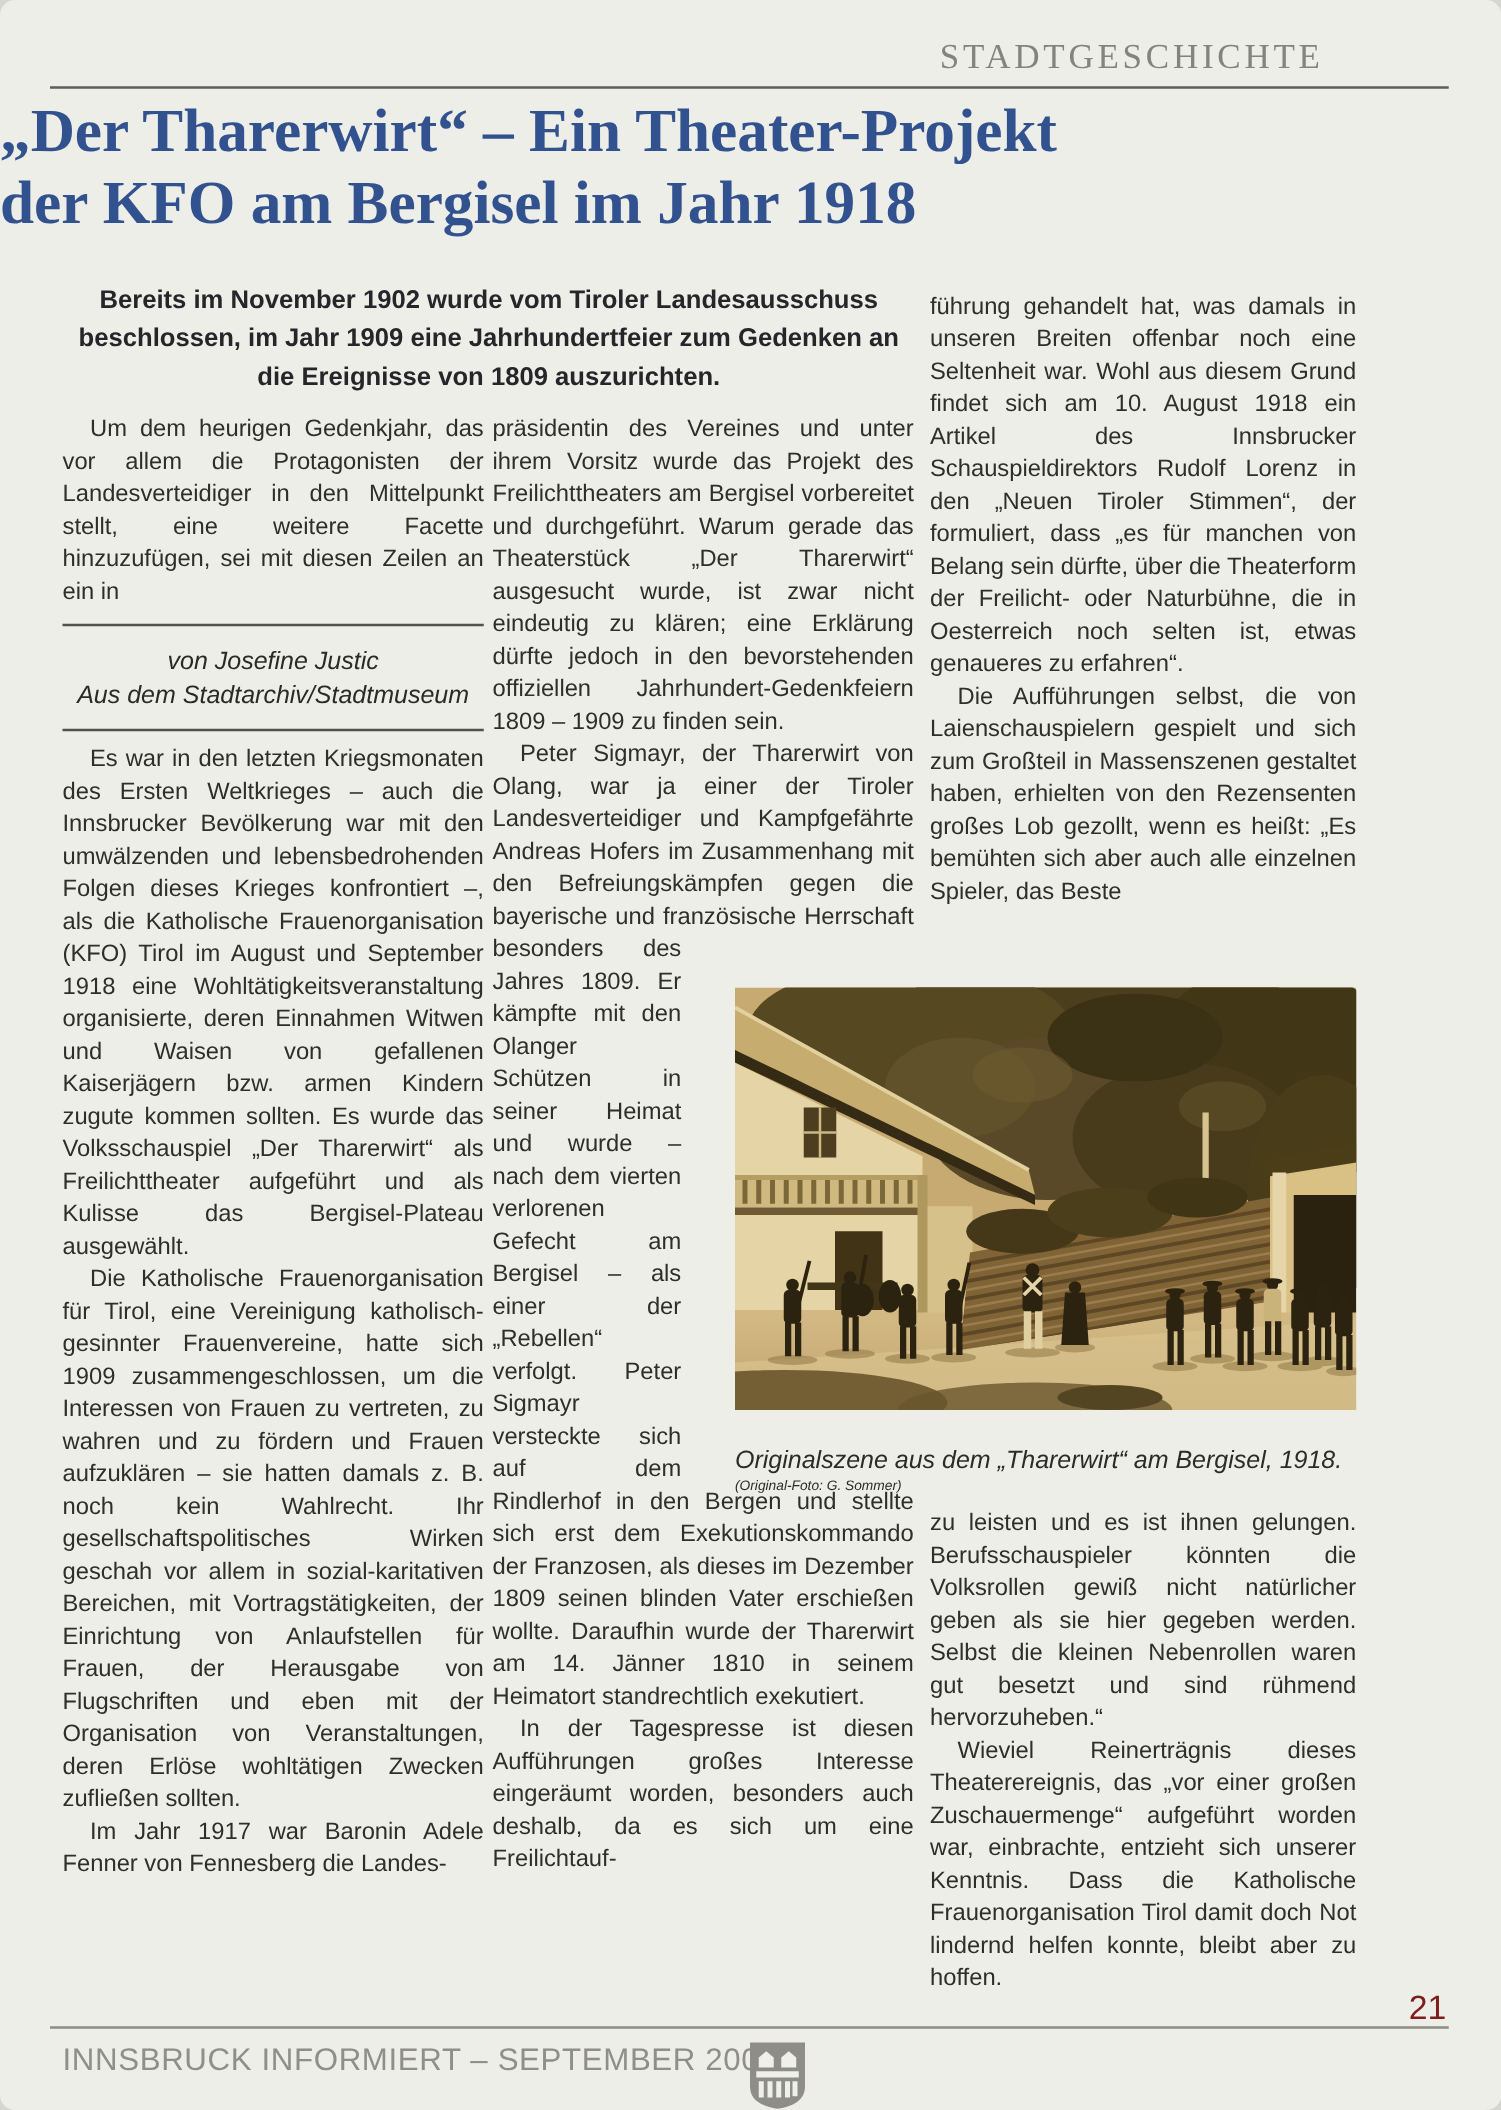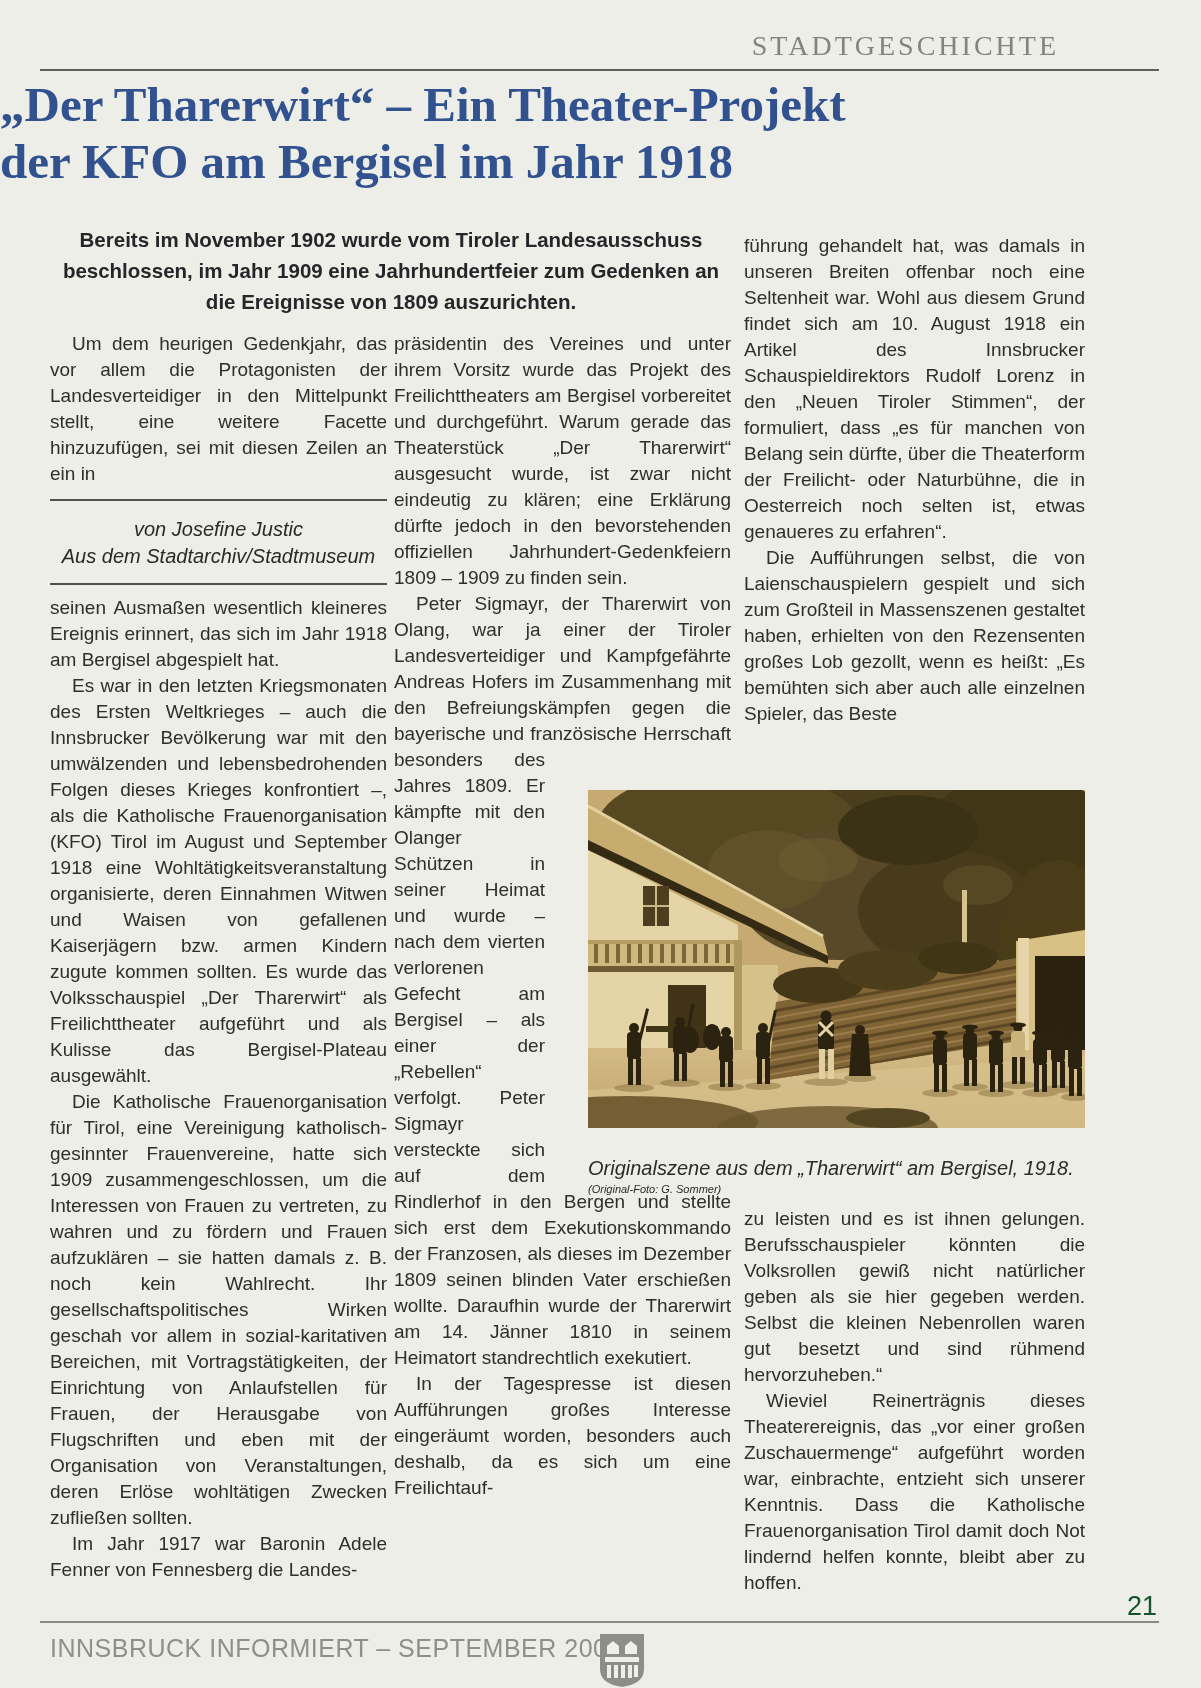--- a/index.html
+++ b/index.html
@@ -1,19 +1,19 @@
 <!DOCTYPE html>
 <html lang="de"><head>
 <meta charset="utf-8">
 <style>
   html,body{margin:0;padding:0;background:#d6d6d0;}
   .page{
     position:relative; width:1201px; height:1688px; margin:0 auto;
     background:#edeee8; overflow:hidden;
-    font-family:"Liberation Sans", sans-serif; color:#2e2e2a;
+    font-family:"Liberation Sans", sans-serif; color:#2e2e2a;border-radius:12px;
   }
   .section-label{
     position:absolute; top:30px; right:142px;
     font-family:"Liberation Serif", serif;
     font-size:28px; letter-spacing:3px; color:#84847d;
   }
   .header-rule{position:absolute; left:40px; right:42px; top:69px; height:2px; background:#5f5f5a;}
   .title{
     position:absolute; left:0; right:0; top:76px; margin:0; text-align:left;
     font-family:"Liberation Serif", serif; font-weight:bold;
@@ -38,21 +38,21 @@
     text-align:center; font-style:italic; font-size:20px; line-height:27px; color:#2a2a26;
   }
   .photo-spacer{float:right; width:174px; height:418px; margin-left:12px;}
   .photo{position:absolute; left:588px; top:790px; width:497px; height:338px; margin:0;}
   .photo svg{display:block; width:100%; height:100%;}
   .caption-block{position:absolute; left:588px; top:1132px; width:497px;margin-top:24px;}
   .caption{font-style:italic; font-size:20px; line-height:25px; color:#2b2b27;}
   .credit{font-style:italic; font-size:11px; text-align:left; color:#2b2b27; margin-top:2px;}
   .footer-rule{position:absolute; left:40px; right:42px; top:1621px; height:2px; background:#8d8d86;}
   .footer-name{position:absolute; left:50px; top:1634px; font-size:25px; letter-spacing:0.5px; color:#8f8f88;}
-  .footer-page{position:absolute; right:44px; top:1591px; font-size:27px; color:#14532d;text-align:center;}
+  .footer-page{position:absolute; right:44px; top:1591px; font-size:27px; color:#7f1d1d;text-align:center;}
   .footer-shield{position:absolute; left:597px; top:1633px; width:50px; height:55px;}
 </style>
 </head>
 <body>
 
 <div class="page">
 
   <div class="section-label">STADTGESCHICHTE</div>
   <div class="header-rule"></div>
 
@@ -62,21 +62,20 @@
   </h1>
 
   <p class="lede">Bereits im November 1902 wurde vom Tiroler Landesausschuss beschlossen, im Jahr 1909 eine Jahrhundertfeier zum Gedenken an die Ereignisse von 1809 auszurichten.</p>
 
   <div class="col col1">
     <p class="para indent">Um dem heurigen Gedenkjahr, das vor allem die Protagonisten der Landesverteidiger in den Mittelpunkt stellt, eine weitere Facette hinzuzufügen, sei mit diesen Zeilen an ein in</p>
     <div class="byline">
       <div>von Josefine Justic</div>
       <div>Aus dem Stadtarchiv/Stadtmuseum</div>
     </div>
-    <p class="para">seinen Ausmaßen wesentlich kleineres Ereignis erinnert, das sich im Jahr 1918 am Bergisel abgespielt hat.</p>
     <p class="para indent">Es war in den letzten Kriegsmonaten des Ersten Weltkrieges – auch die Innsbrucker Bevölkerung war mit den umwälzenden und lebensbedrohenden Folgen dieses Krieges konfrontiert –, als die Katholische Frauenorganisation (KFO) Tirol im August und September 1918 eine Wohltätigkeitsveranstaltung organisierte, deren Einnahmen Witwen und Waisen von gefallenen Kaiserjägern bzw. armen Kindern zugute kommen sollten. Es wurde das Volksschauspiel „Der Tharerwirt“ als Freilichttheater aufgeführt und als Kulisse das Bergisel-Plateau ausgewählt.</p>
     <p class="para indent">Die Katholische Frauenorganisation für Tirol, eine Vereinigung katholisch-gesinnter Frauenvereine, hatte sich 1909 zusammengeschlossen, um die Interessen von Frauen zu vertreten, zu wahren und zu fördern und Frauen aufzuklären – sie hatten damals z. B. noch kein Wahlrecht. Ihr gesellschaftspolitisches Wirken geschah vor allem in sozial-karitativen Bereichen, mit Vortragstätigkeiten, der Einrichtung von Anlaufstellen für Frauen, der Herausgabe von Flugschriften und eben mit der Organisation von Veranstaltungen, deren Erlöse wohltätigen Zwecken zufließen sollten.</p>
     <p class="para indent">Im Jahr 1917 war Baronin Adele Fenner von Fennesberg die Landes-</p>
   </div>
 
   <div class="col col2">
     <p class="para">präsidentin des Vereines und unter ihrem Vorsitz wurde das Projekt des Freilichttheaters am Bergisel vorbereitet und durchgeführt. Warum gerade das Theaterstück „Der Tharerwirt“ ausgesucht wurde, ist zwar nicht eindeutig zu klären; eine Erklärung dürfte jedoch in den bevorstehenden offiziellen Jahrhundert-Gedenkfeiern 1809 – 1909 zu finden sein.</p>
     <p class="para indent">
       <span>Peter Sigmayr, der Tharerwirt von Olang, war ja einer der Tiroler Landesverteidiger und Kampfgefährte Andreas Hofers im Zusammenhang mit den Befreiungskämpfen gegen die bayerische und französische Herrschaft besonders </span><span class="photo-spacer"></span><span>des Jahres 1809. Er kämpfte mit den Olanger Schützen in seiner Heimat und wurde – nach dem vierten verlorenen Gefecht am Bergisel – als einer der „Rebellen“ verfolgt. Peter Sigmayr versteckte sich auf dem Rindlerhof in den Bergen und stellte sich erst dem Exekutionskommando der Franzosen, als dieses im Dezember 1809 seinen blinden Vater erschießen wollte. Daraufhin wurde der Tharerwirt am 14. Jänner 1810 in seinem Heimatort standrechtlich exekutiert.</span>
     </p>

